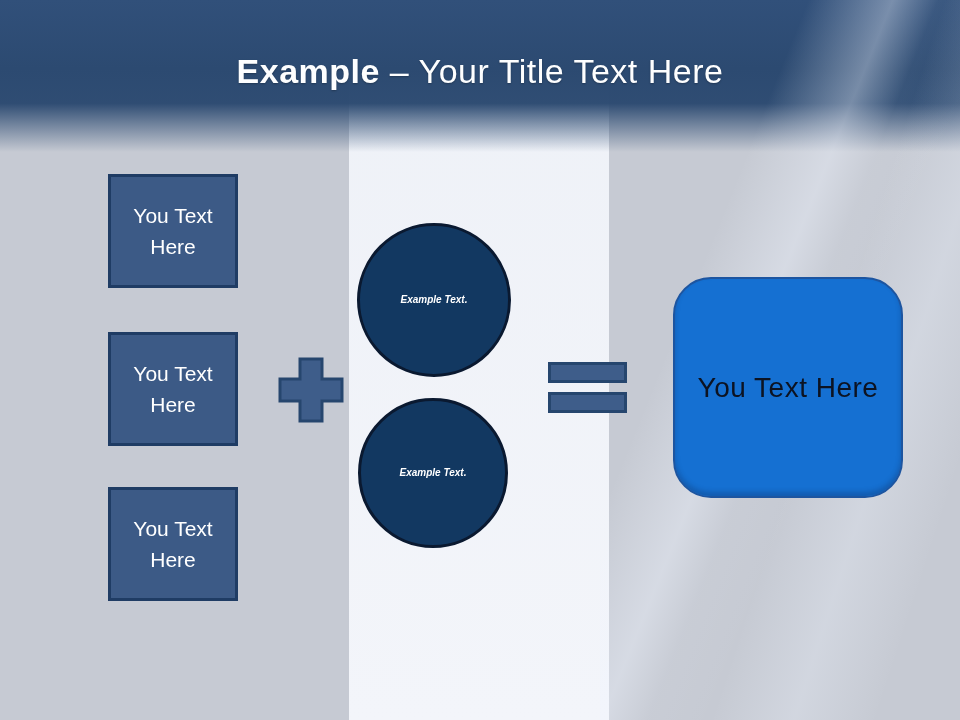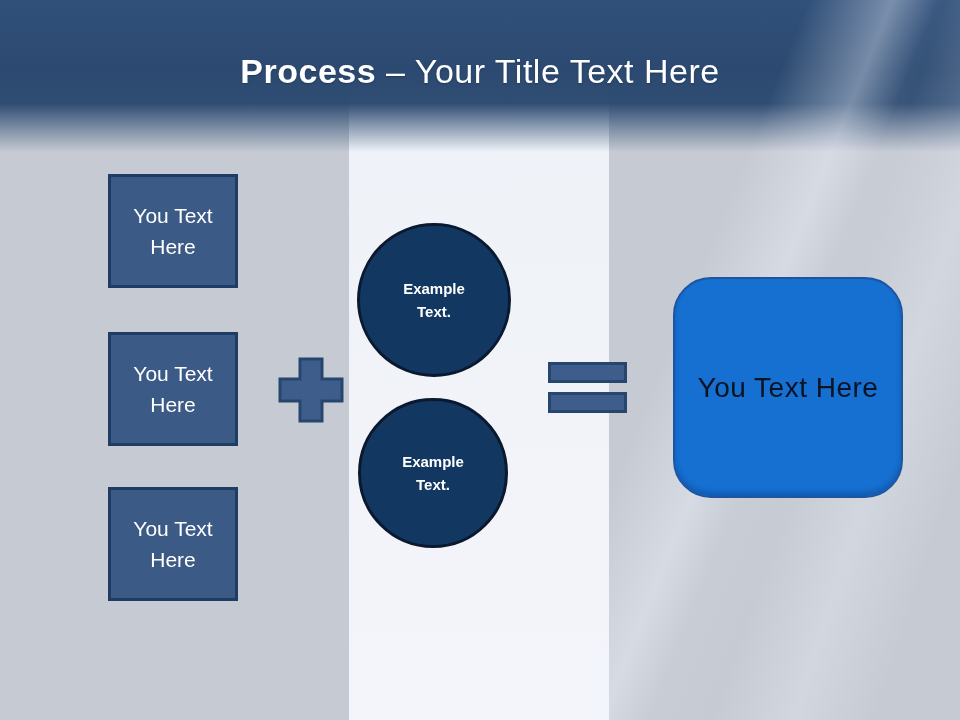--- a/index.html
+++ b/index.html
@@ -109,22 +109,23 @@
     justify-content: center;
     z-index: 4;
   }
   .c1 { left: 357px; top: 223px; width: 154px; height: 154px; }
   .c2 { left: 358px; top: 398px; width: 150px; height: 150px; }
   .circle .label {
     display: block;
     width: 84px;
     text-align: center;
     color: #ffffff;
-    font-size: 15px;
+    font-size: 10px;
     font-weight: 700;
+    font-style: italic;
     line-height: 1.55;
   }
 
   
   .equals {
     position: absolute;
     left: 548px;
     top: 362px;
     width: 79px;
     z-index: 4;
@@ -164,21 +165,21 @@
 </style>
 </head>
 <body>
 
 <div class="stage">
 
   <div class="band"></div>
 
   <div class="header">
     <h1 class="title">
-      <span class="bold">Process</span>
+      <span class="bold">Example</span>
       <span>– Your Title Text Here</span>
     </h1>
   </div>
 
   <div class="swoosh"></div>
 
   <div class="sq sq1">
     <span class="label">You Text Here</span>
   </div>
   <div class="sq sq2">

